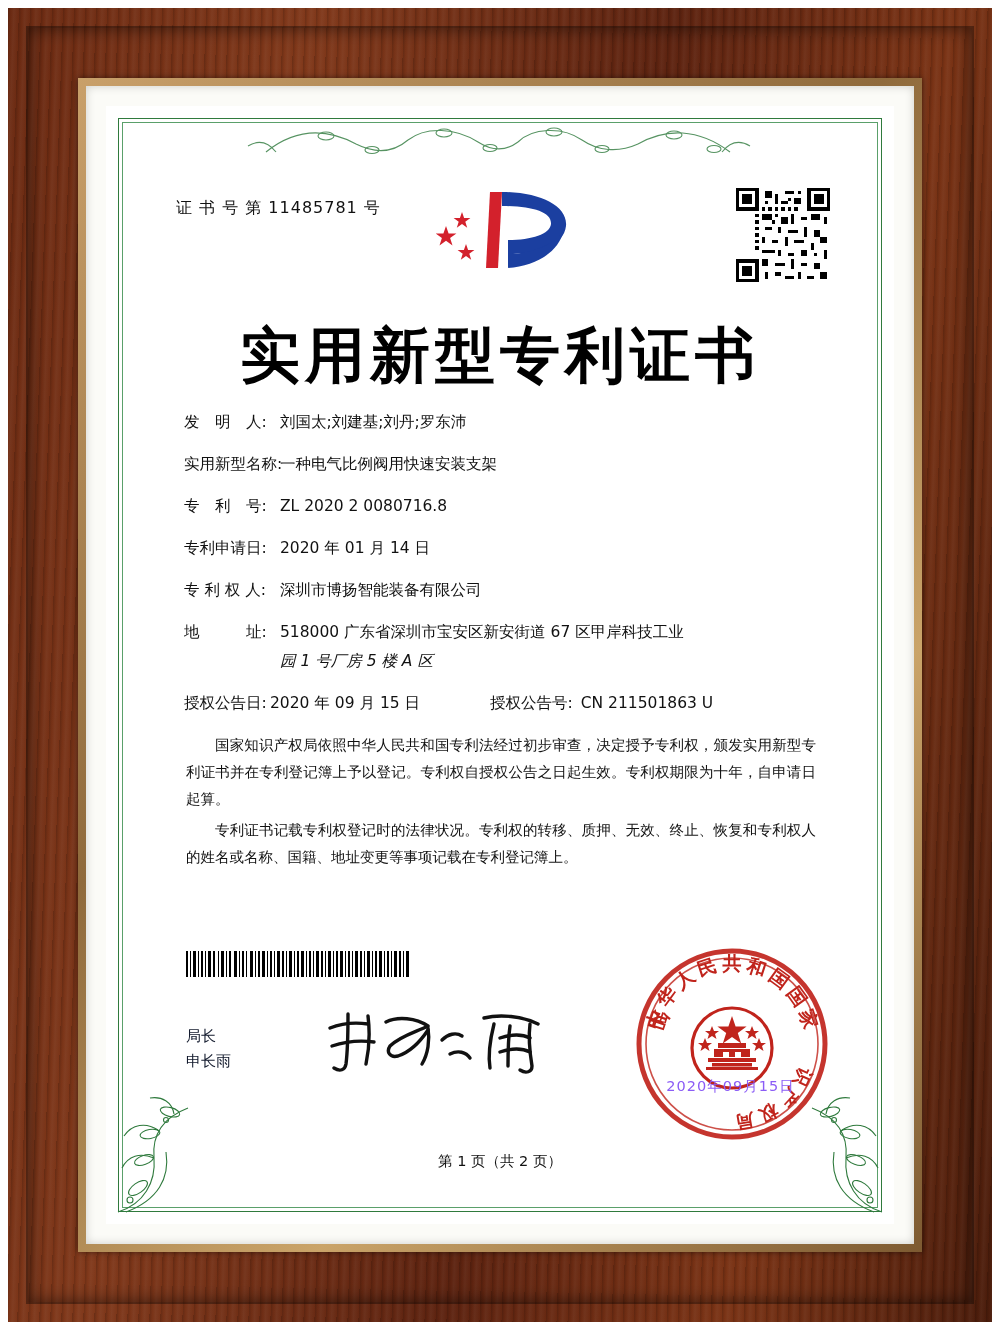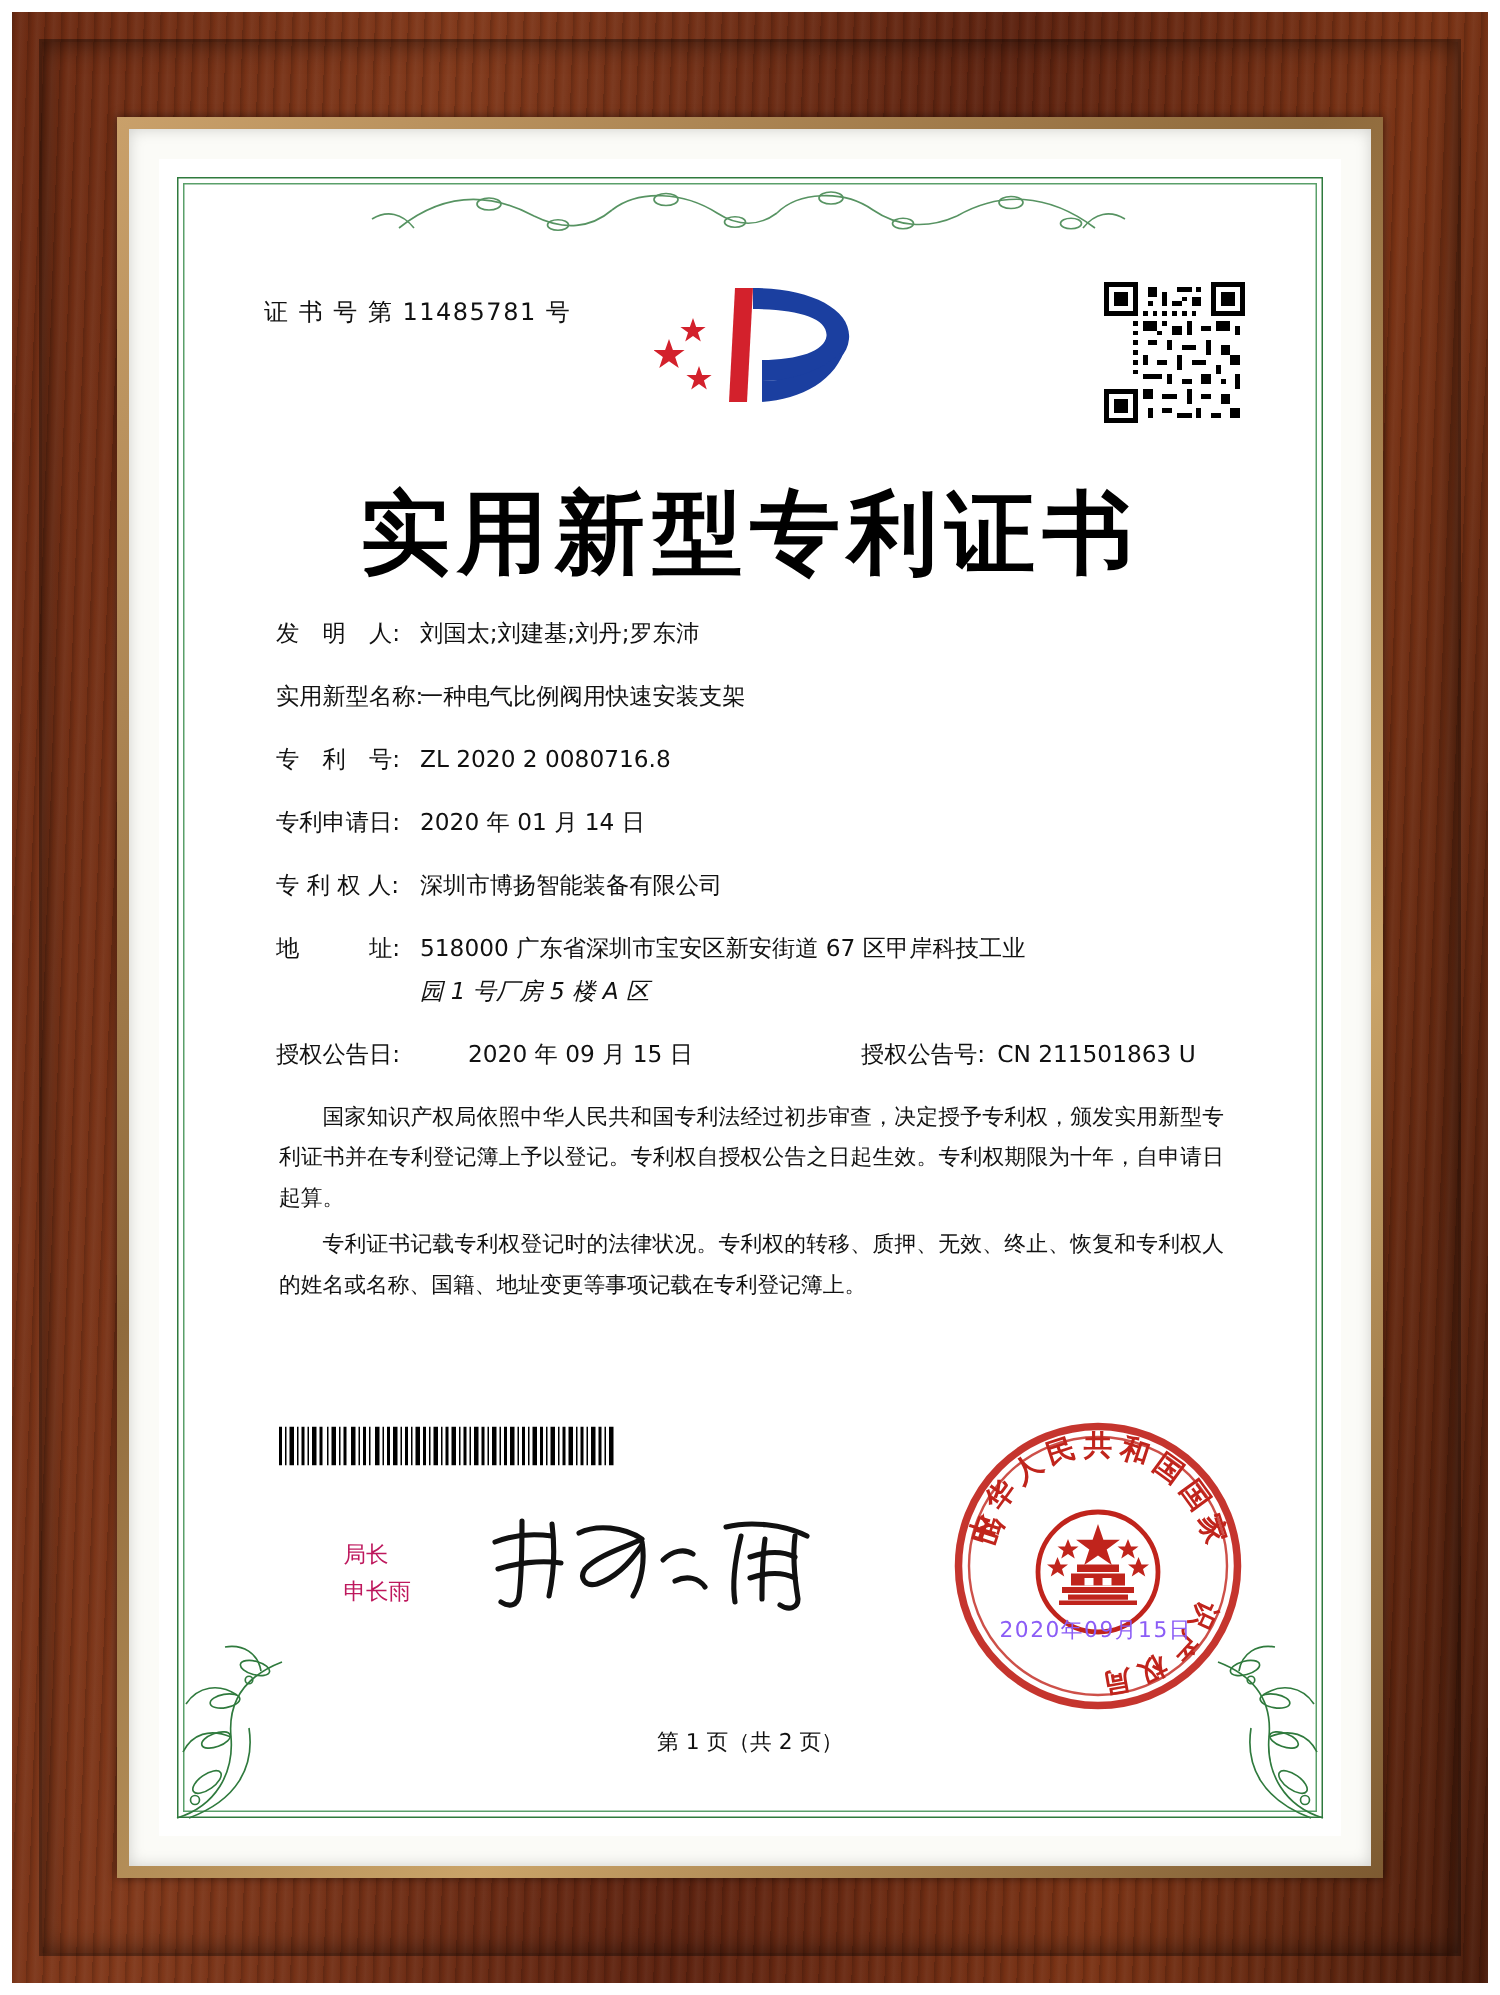--- a/index.html
+++ b/index.html
@@ -87,42 +87,41 @@
 
   
   .fields{
     position:absolute;left:78px;top:305px;width:640px;
     font-size:15.5px;color:#111;
     font-family:"DejaVu Sans","Liberation Sans",sans-serif;
   }
   .row{display:flex;margin-bottom:20px;line-height:22px;}
   .lbl{width:96px;flex:0 0 96px;letter-spacing:0px;white-space:nowrap;}
   .val{flex:1;}
-  .row-inline{display:flex;margin-bottom:20px;line-height:22px;gap:42px;}
+  .row-inline{display:flex;margin-bottom:20px;line-height:22px;}
   .row-inline .grp2{margin-left:70px;display:flex;}
   .addr-second{margin-top:7px;display:block;font-style:italic;}
 
   
   .paras{
     position:absolute;left:80px;top:626px;width:630px;
     font-size:14.5px;line-height:27px;color:#111;
     font-family:"DejaVu Serif","Liberation Serif",serif;
     text-align:justify;
   }
   .paras p{margin:0 0 4px 0;text-indent:2em;}
 
   
   .barcode{
     position:absolute;left:80px;top:845px;width:225px;height:26px;
   }
   .sig-label{
     position:absolute;left:80px;top:918px;
-    font-size:15px;line-height:25px;color:#be185d;
-    font-family:"DejaVu Sans","Liberation Sans",sans-serif;
-    margin-left:43px;
+    font-size:15px;line-height:25px;color:#0f172a;
+    font-family:"DejaVu Sans","Liberation Sans",sans-serif;
   }
   .signature{
     position:absolute;left:218px;top:900px;width:240px;height:70px;
   }
   .seal{
     position:absolute;right:62px;top:838px;width:200px;height:200px;
   }
   .seal-date{
     position:absolute;right:76px;top:971px;width:175px;text-align:center;
     color:#8b5cf6;font-size:14.5px;letter-spacing:1px;

